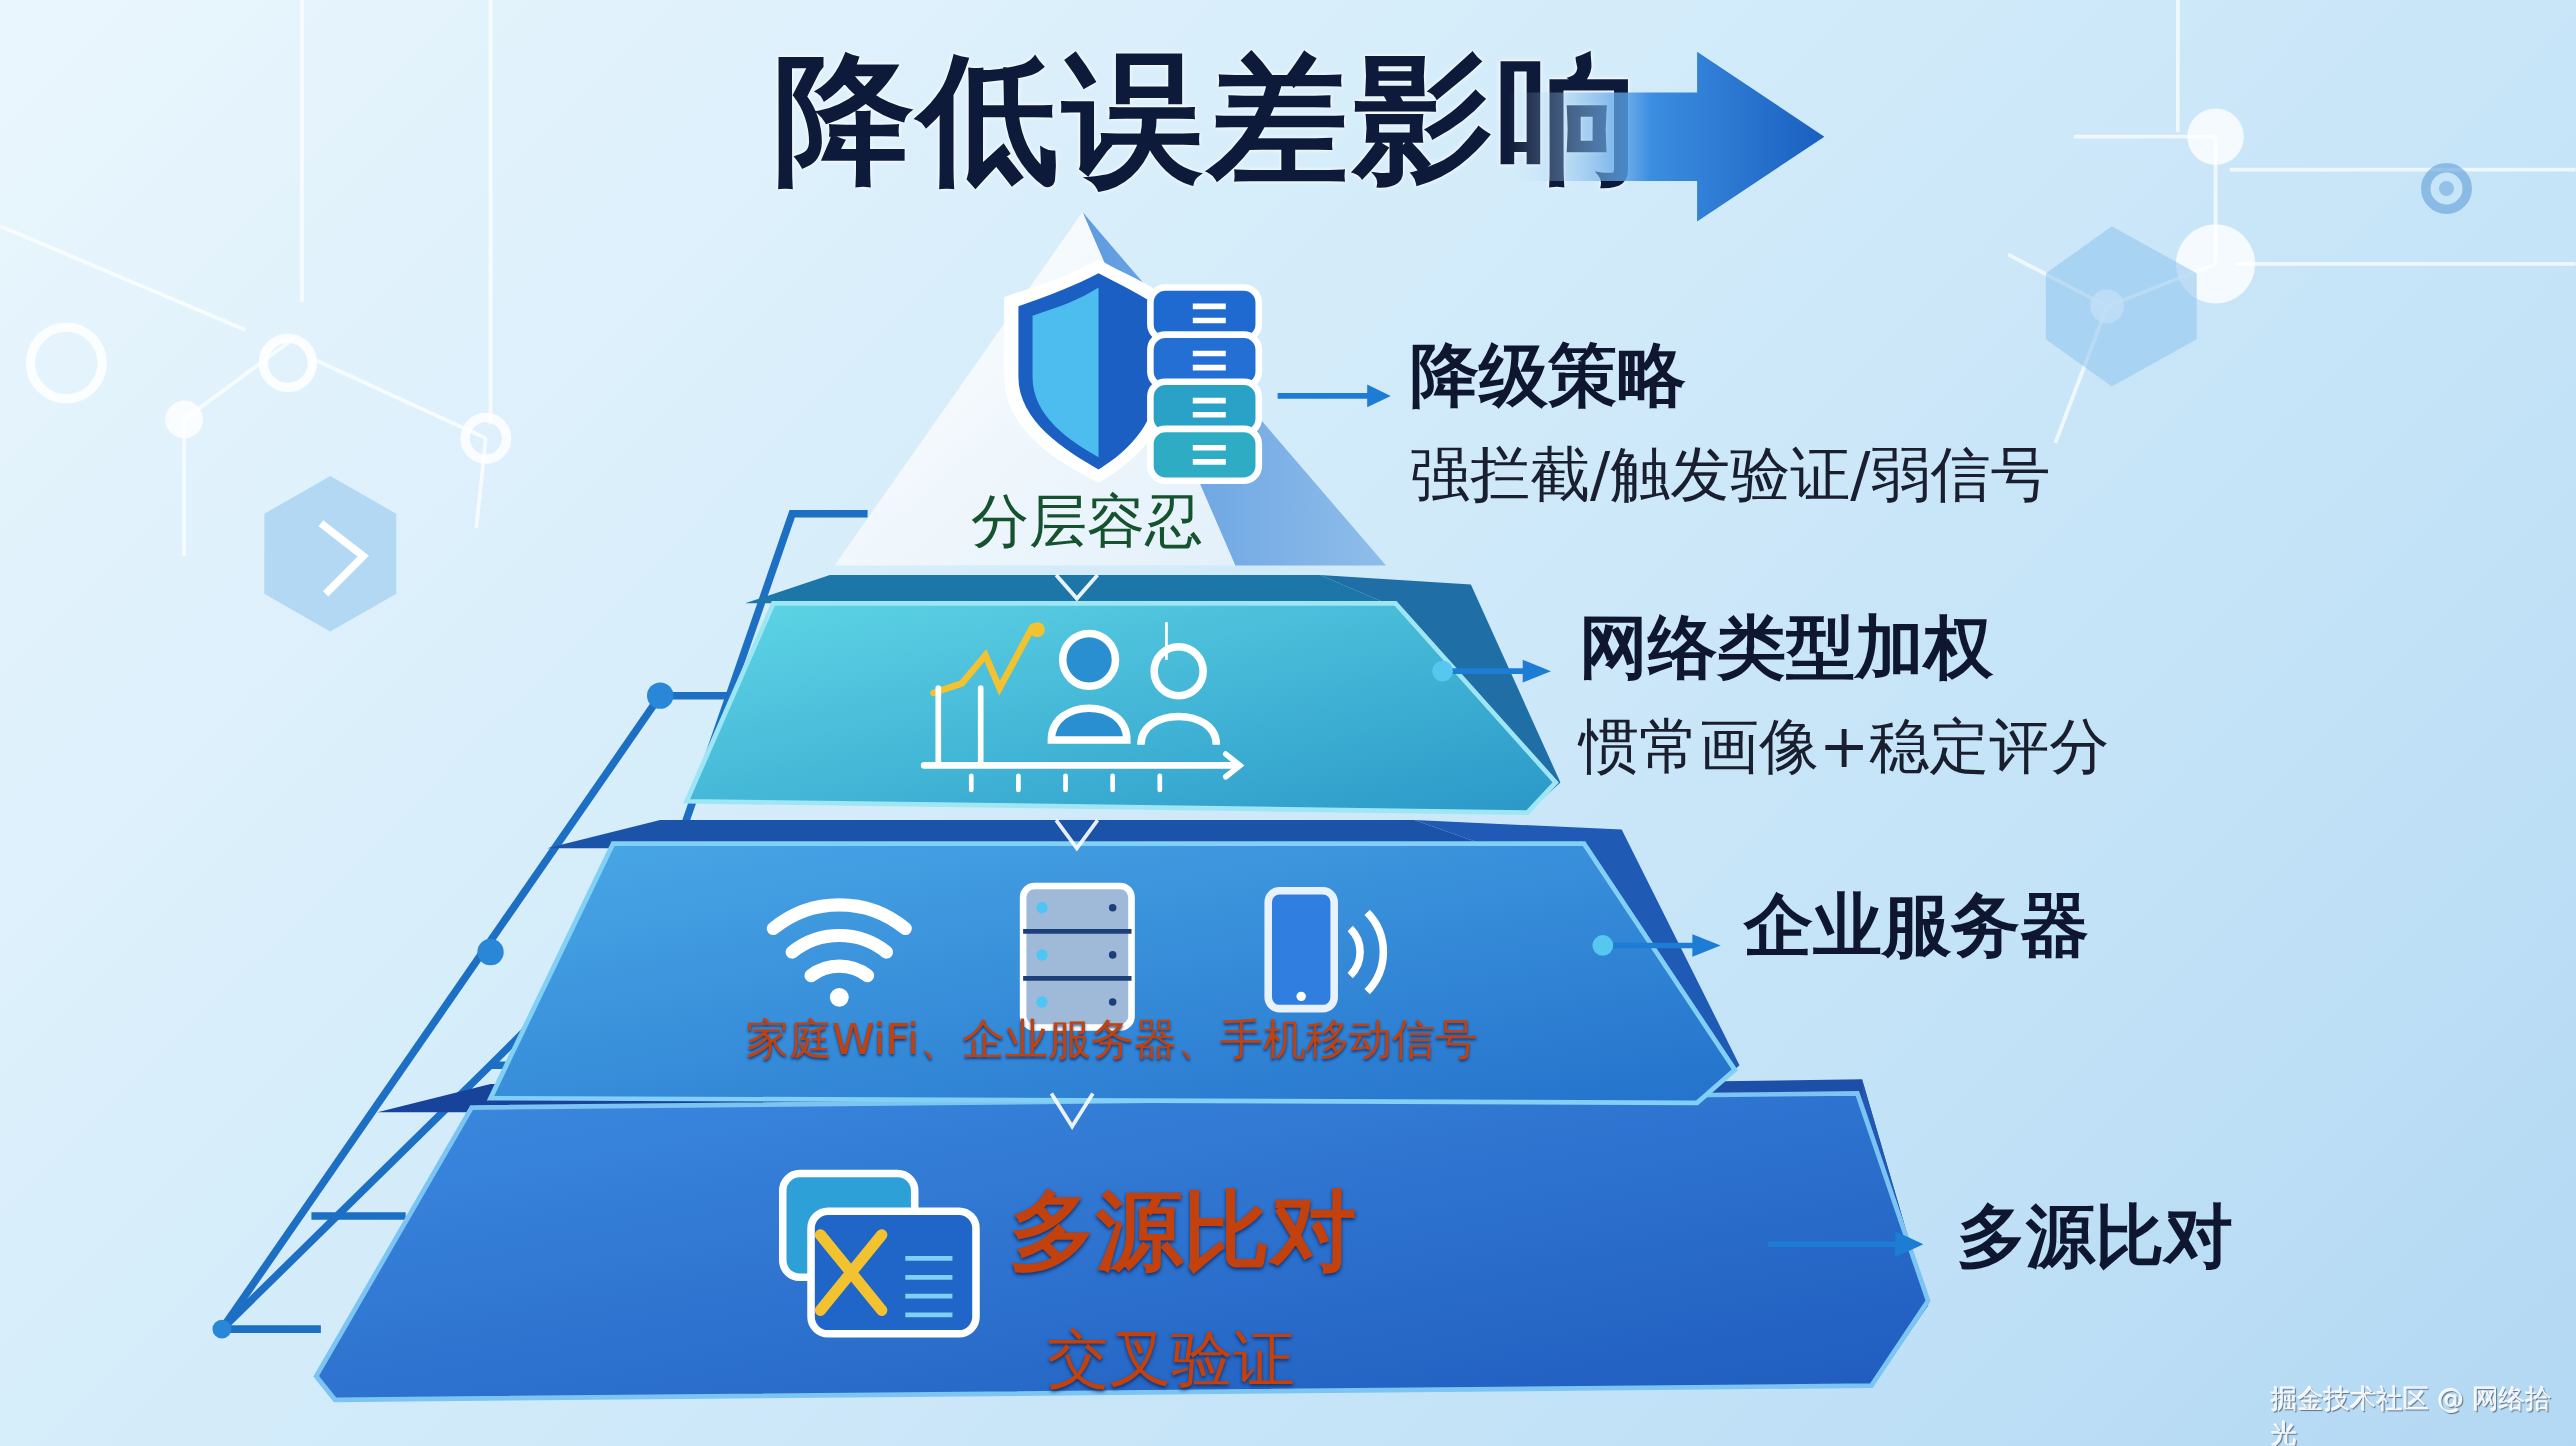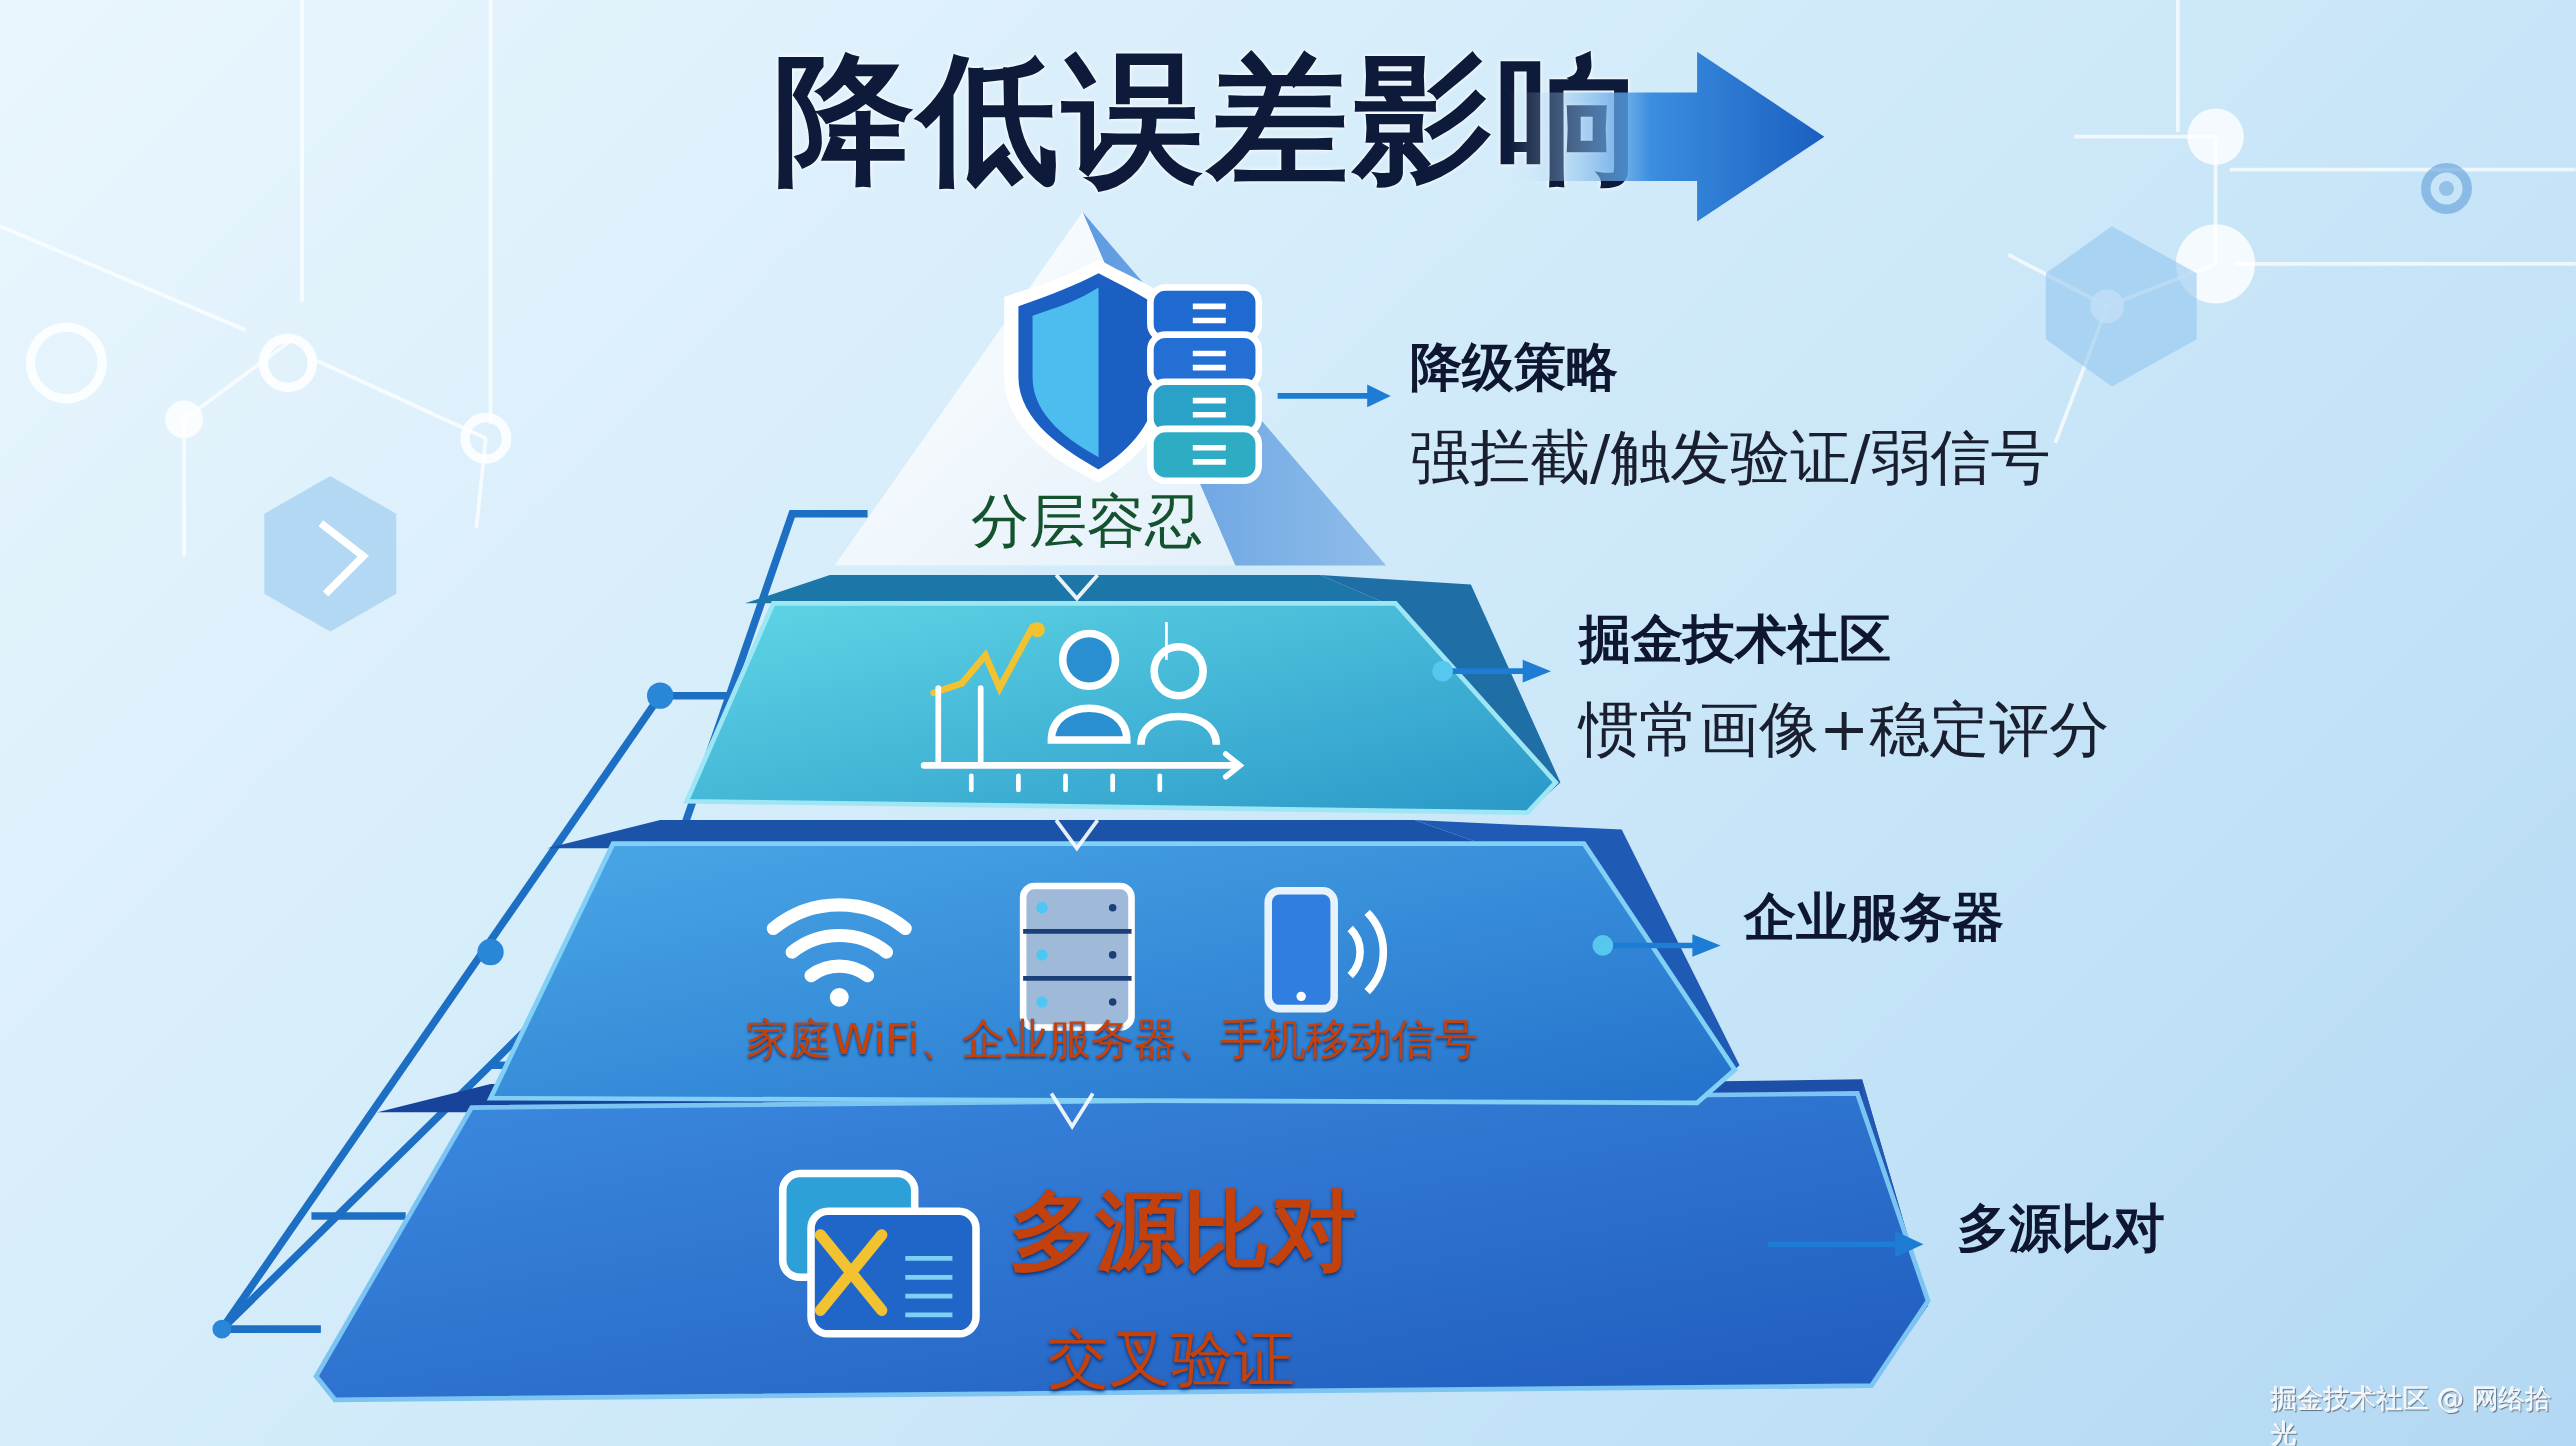--- a/index.html
+++ b/index.html
@@ -4,21 +4,21 @@
 <style>
   html, body { margin:0; padding:0; }
   body { width:2576px; height:1446px; overflow:hidden; position:relative;
          font-family:"DejaVu Sans","Liberation Sans",sans-serif;
          background: linear-gradient(135deg,#eaf6fd 0%,#d4ecfa 40%,#c2e2f7 75%,#b3d8f3 100%); }
   .layer { position:absolute; left:0; top:0; width:2576px; height:1446px; }
   .title { position:absolute; left:773px; top:49px; font-size:141px; font-weight:bold;
            color:#0d1a3a; letter-spacing:3.8px; line-height:1;
            text-shadow: 0 0 5.7px #ffffff, 0 0 1.9px #ffffff; }
   .label { position:absolute; color:#0e1630; line-height:1; }
-  .label .h { font-size:52px; font-weight:bold; display:block; }
+  .label .h { font-size:69px; font-weight:bold; display:block; }
   .label .s { font-size:60px; display:block; margin-top:34px; color:#1a1f30; }
   .tier-text { position:absolute; color:#c2410c; text-align:center; line-height:1; }
   .apex-text { position:absolute; color:#14532d; font-size:58px; line-height:1; }
   .watermark { position:absolute; left:2271px; top:1382px; font-size:26.4px; color:#eef4fa;
                text-shadow: 0.9px 0.9px 0.9px #5d6f80, -0.9px -0.9px 0 #ffffff; }
 </style>
 </head>
 <body>
 
 <svg class="layer" viewBox="0 0 2732 1534">
@@ -237,21 +237,21 @@
   </g>
 </svg>
 <div class="tier-text" style="left:1009px; top:1188px; font-size:87px; font-weight:bold; text-shadow:0 1.9px 3.8px #0c2f6e;">多源比对</div>
 <div class="tier-text" style="left:1047px; top:1292px; font-size:62px; text-shadow:0 1.9px 3.8px #0c2f6e;margin-top:36px;">交叉验证</div>
 
 <div class="label" style="left:1410px; top:341px;">
   <span class="h">降级策略</span>
   <span class="s">强拦截/触发验证/弱信号</span>
 </div>
 <div class="label" style="left:1579px; top:613px;">
-  <span class="h">掘金技术社区</span>
+  <span class="h">网络类型加权</span>
   <span class="s">惯常画像+稳定评分</span>
 </div>
 <div class="label" style="left:1744px; top:891px;">
   <span class="h">企业服务器</span>
 </div>
 <div class="label" style="left:1957px; top:1202px;">
   <span class="h">多源比对</span>
 </div>
 
 <div class="watermark">掘金技术社区 @ 网络拾光</div>

